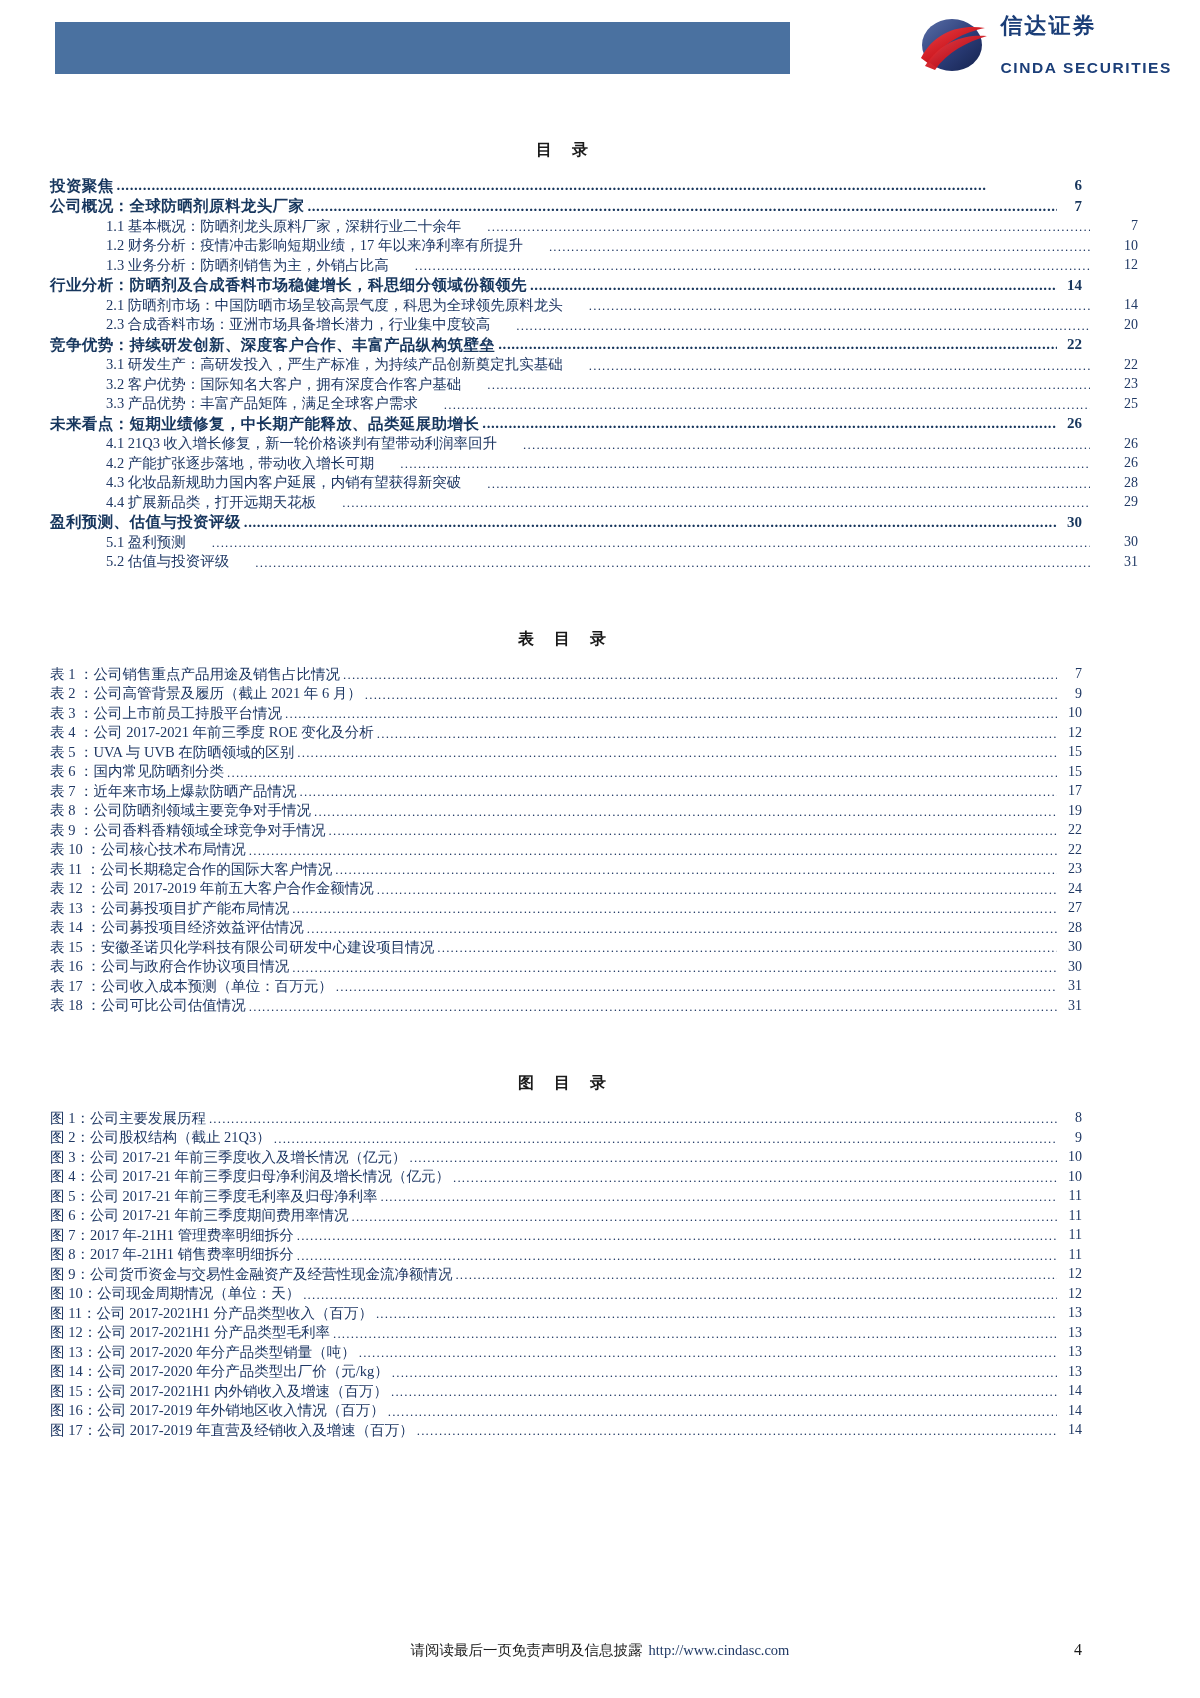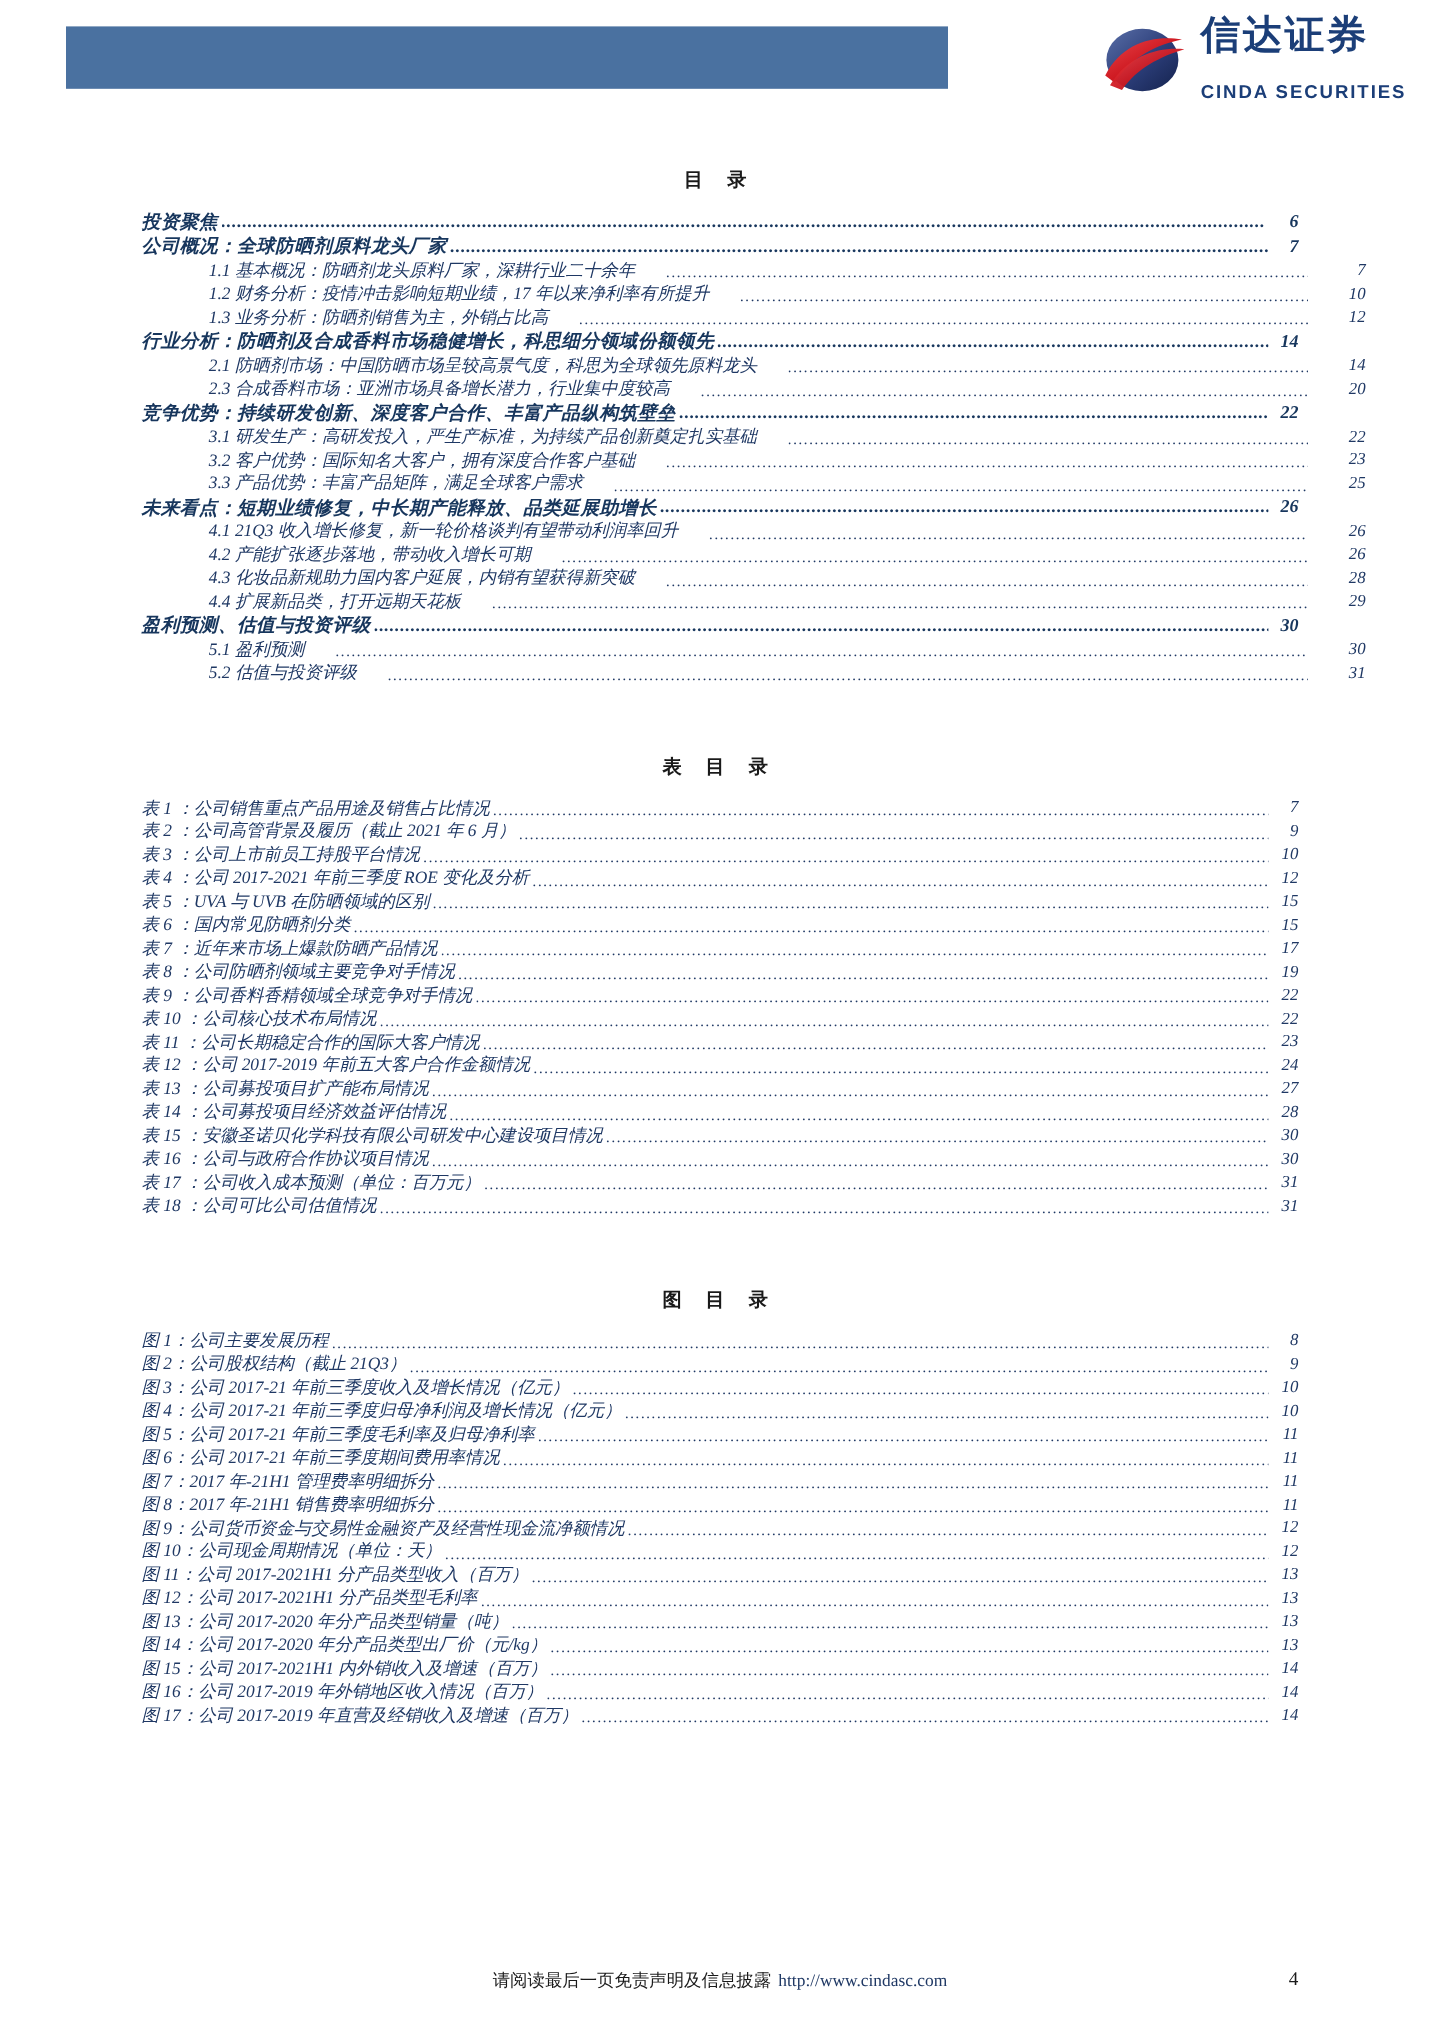--- a/index.html
+++ b/index.html
@@ -45,38 +45,38 @@
   }
   .logo-mark svg { display: block; }
   .logo-text {
     display: flex;
     flex-direction: column;
     justify-content: center;
     line-height: 1;
   }
   .logo-cn {
     font-family: Liberation Serif, serif;
-    font-size: 33px;
+    font-size: 22px;
     font-weight: bold;
     color: #1b3e78;
     letter-spacing: 2px;
   }
   .logo-en {
     font-family: "Liberation Sans", "DejaVu Sans", sans-serif;
     font-size: 15.5px;
     font-weight: bold;
     color: #1b3e78;
     letter-spacing: 1.6px;
     margin-top: 23px;
   }
 
   
   .page {
     position: relative;
-    padding: 0 118px 0 118px;
+    padding: 0 118px 0 50px;
     margin-top: 48px;
   }
 
   .toc-title {
     text-align: center;
     font-family: "Liberation Serif", "DejaVu Serif", serif;
     font-size: 16px;
     font-weight: bold;
     color: #1a1a1a;
     letter-spacing: 8px;
@@ -85,21 +85,20 @@
 
   
   .row {
     display: flex;
     align-items: flex-end;
     width: 100%;
     margin: 0;
     line-height: 1.0;
     padding: 2.5px 0;
     white-space: nowrap;
-    font-style: italic;
   }
   .row .label {
     flex: 0 0 auto;
     padding-right: 2px;
   }
   .row .leader {
     flex: 1 1 auto;
     border-bottom: 0;
     overflow: hidden;
     height: 1em;

